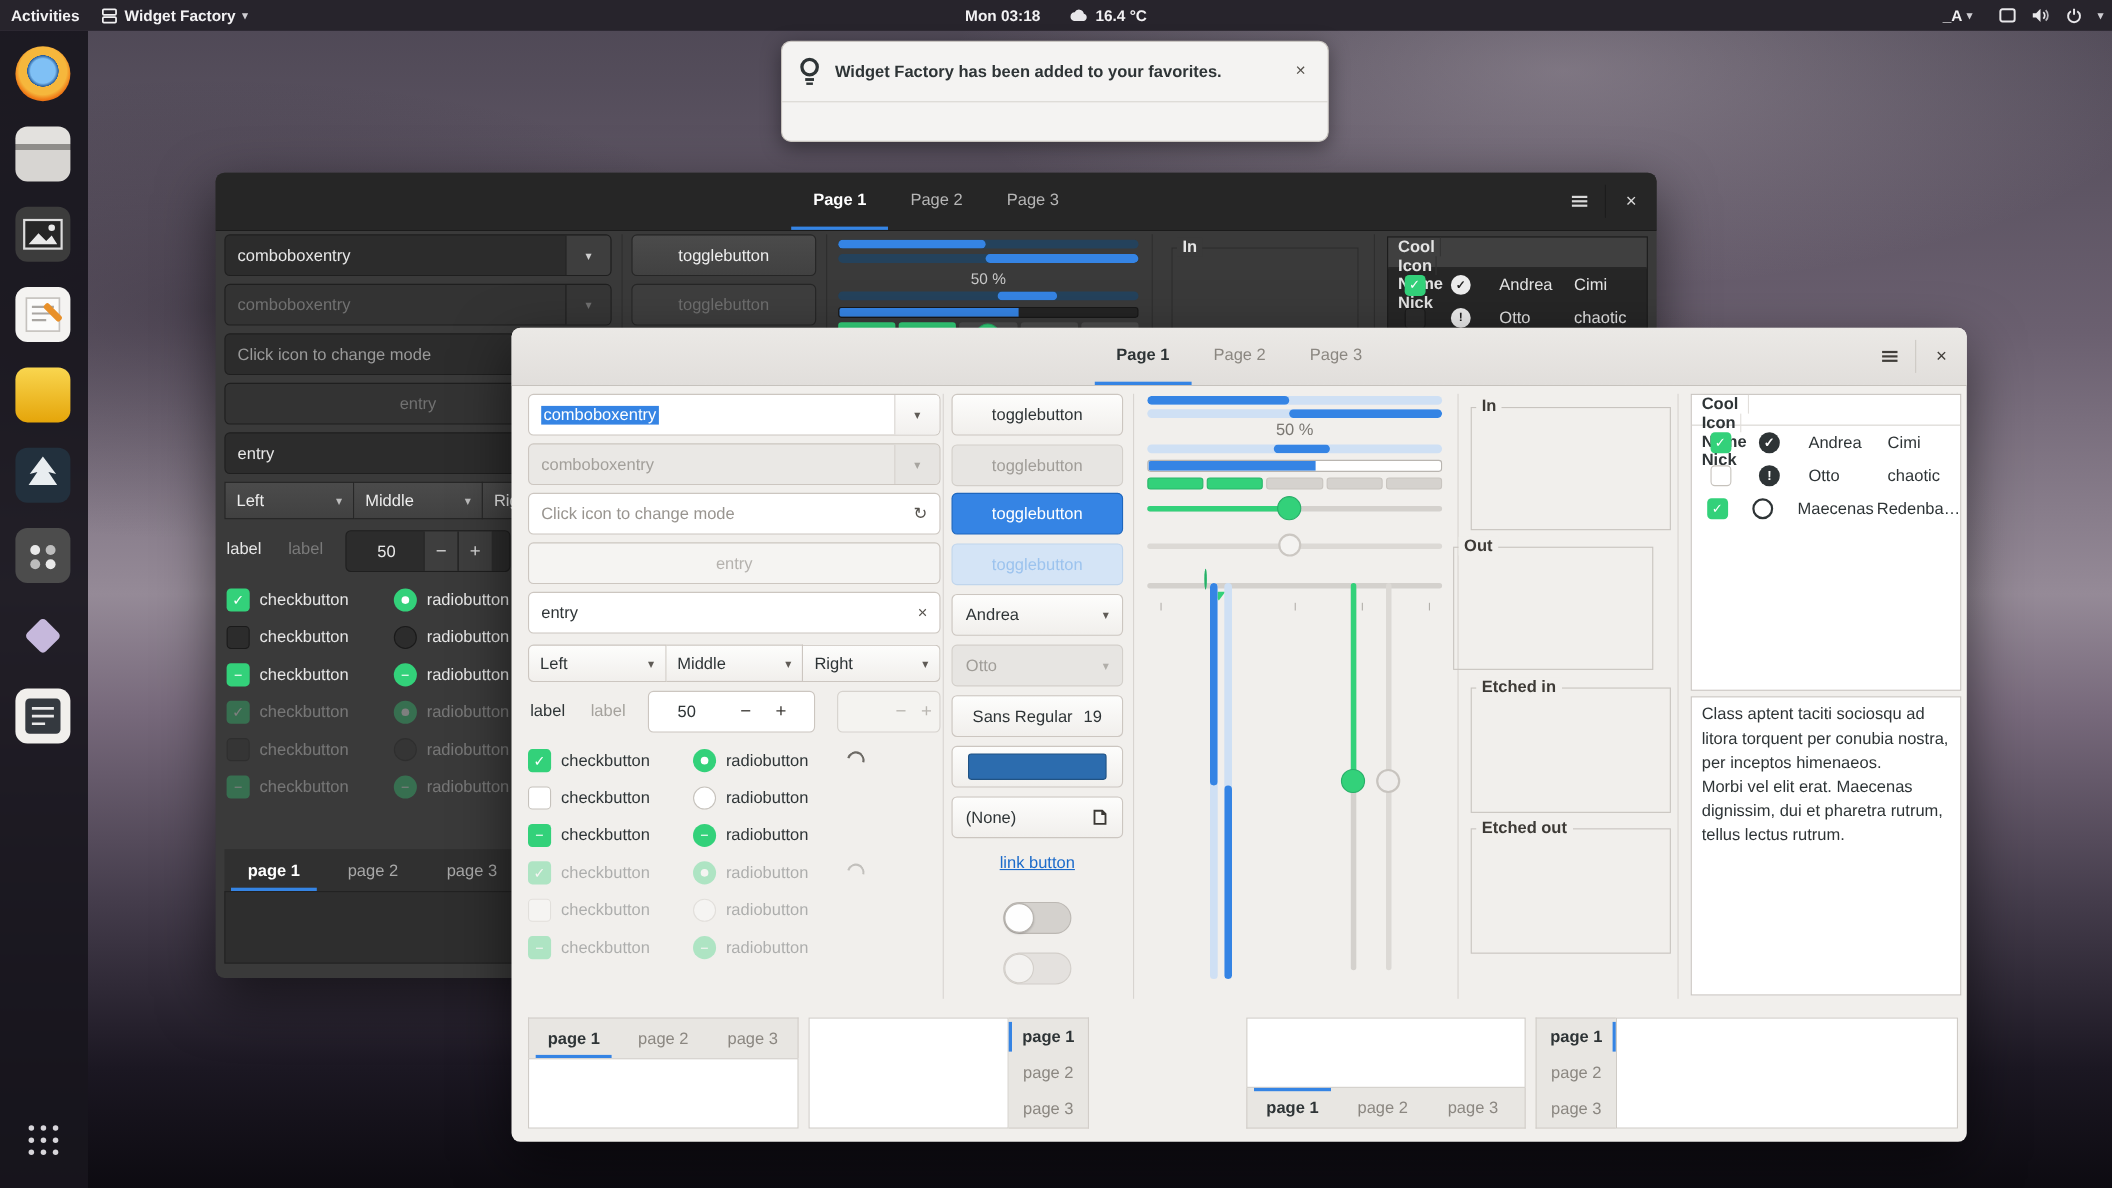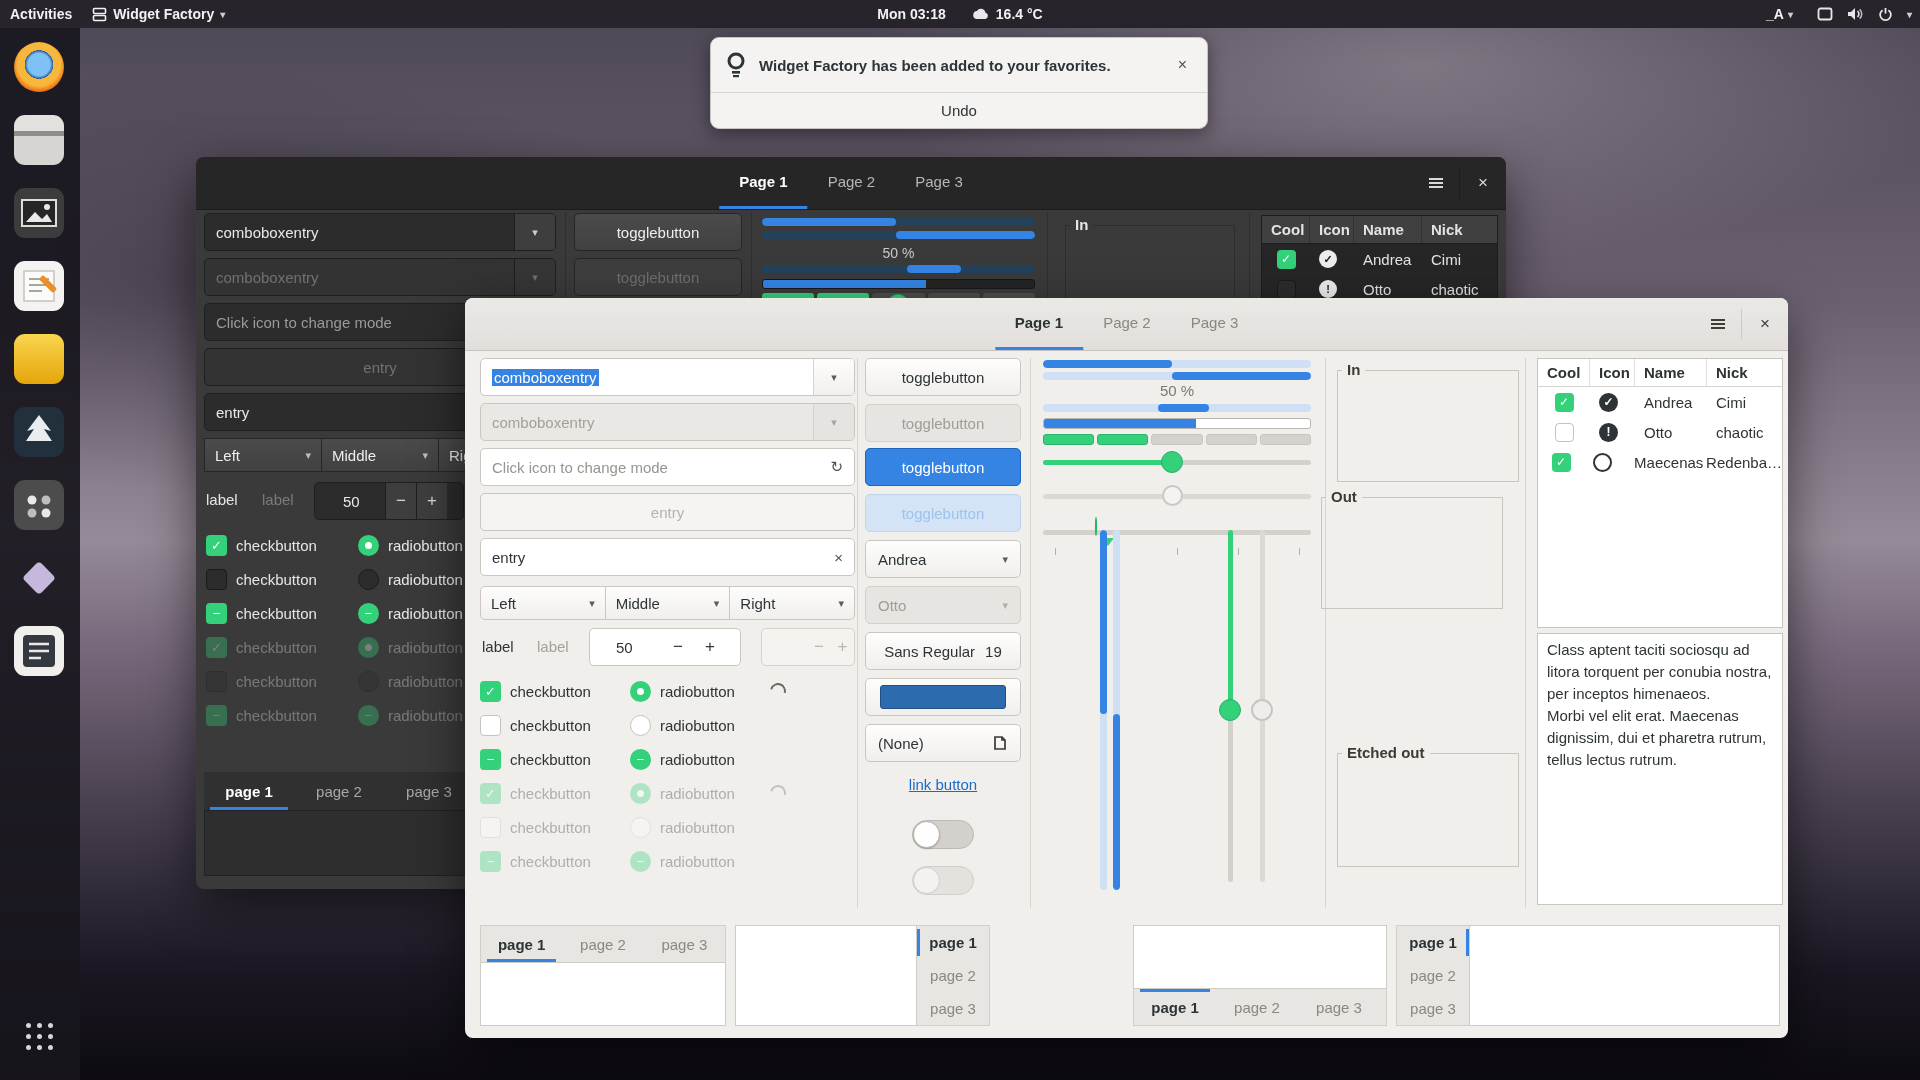--- a/index.html
+++ b/index.html
@@ -103,21 +103,21 @@
   .vpb{position:absolute;width:7px;border-radius:4px;overflow:hidden;}
   .vscale{position:absolute;width:22px;}
   .vtr{position:absolute;left:9px;top:0;bottom:0;width:5px;border-radius:3px;background:#d4d1cd;}
   .vfl{position:absolute;left:9px;top:0;width:5px;border-radius:3px;background:#33d17a;}
   .vkn{position:absolute;left:0;width:22px;height:22px;border-radius:50%;background:#33d17a;border:1px solid #28ae68;box-sizing:border-box;}
   .vkn.dis{background:#efedeb;border:2px solid #c8c4bf;}
   .frame{position:absolute;border:1px solid #c8c4bf;}
   .flabel{position:absolute;top:-10px;left:4px;background:#f1efec;padding:0 5px;font-size:15px;font-weight:700;color:#3d3a36;}
   
   .tv{position:absolute;background:#fff;border:1px solid #c8c4bf;box-sizing:border-box;}
-  .tv-h{display:flex;height:27px;border-bottom:1px solid #d8d4d0;}
+  .tv-h{display:flex;height:27px;border-bottom:1px solid #d8d4d0;flex-direction:column;}
   .tv-h span{display:flex;align-items:center;padding-left:9px;font-size:15px;font-weight:700;color:#2e3436;border-right:1px solid #e2dfdb;box-sizing:border-box;}
   .tv-r{display:flex;height:30px;align-items:center;}
   .tv-c{display:flex;align-items:center;padding-left:9px;font-size:15px;color:#2e3436;box-sizing:border-box;}
   .ticon{width:19px;height:19px;border-radius:50%;background:#2e3436;color:#fff;display:flex;align-items:center;justify-content:center;font-size:12px;font-weight:700;}
   .ticon.ring{background:transparent;border:2.5px solid #2e3436;box-sizing:border-box;color:#2e3436;font-size:8px;}
   .txt{position:absolute;background:#fff;border:1px solid #c8c4bf;box-sizing:border-box;padding:5px 9px;font-size:15px;line-height:22px;color:#2e3436;overflow:hidden;}
   .txt div{margin:0;}
   
   .nb{position:absolute;background:#fff;border:1px solid #cfcbc6;box-sizing:border-box;}
   .nbstrip{position:absolute;background:#e8e6e2;display:flex;}
@@ -582,20 +582,23 @@
       <span class="vtr" style="background:#dcd9d5;"></span>
       <span class="vkn dis" style="top:calc(51% - 11px);"></span>
     </div>
 
     <div class="frame" style="left:872px;top:72px;width:180px;height:110px;">
       <span class="flabel">In</span>
     </div>
     <div class="frame" style="left:856px;top:199px;width:180px;height:110px;">
       <span class="flabel">Out</span>
     </div>
+    <div class="frame" style="left:872px;top:327px;width:180px;height:112px;">
+      <span class="flabel">Etched in</span>
+    </div>
     <div class="frame" style="left:872px;top:455px;width:180px;height:112px;">
       <span class="flabel">Etched out</span>
     </div>
 
     <div class="tv" style="left:1072px;top:60px;width:246px;height:270px;">
       <div class="tv-h">
         <span style="width:52px;">Cool</span>
         <span style="width:45px;">Icon</span>
         <span style="width:72px;">Name</span>
         <span style="flex:1;border-right:none;">Nick</span>
@@ -698,21 +701,20 @@
       <span class="tb-icon">
         <svg width="22" height="26" viewBox="0 0 22 26">
             <circle cx="11" cy="9" r="7" fill="none" stroke="#2e3436" stroke-width="3"></circle>
             <rect x="7" y="19" width="8" height="2.6" fill="#2e3436"></rect>
             <rect x="8" y="23" width="6" height="2.2" fill="#2e3436"></rect>
           </svg>
       </span>
       <span>Widget Factory has been added to your favorites.</span>
       <span class="toast-close">×</span>
     </div>
-    <div class="toast-undo">Undo</div>
   </div>
 
   <div class="topbar">
     <div class="tb-item">
         <span>Activities</span>
       </div>
     <div class="tb-item">
       <span class="tb-icon">
         <svg width="15" height="15" viewBox="0 0 15 15">
             <rect x="1.5" y="1.5" width="12" height="5" rx="1" fill="none" stroke="#f2f1f3" stroke-width="1.6"></rect>

